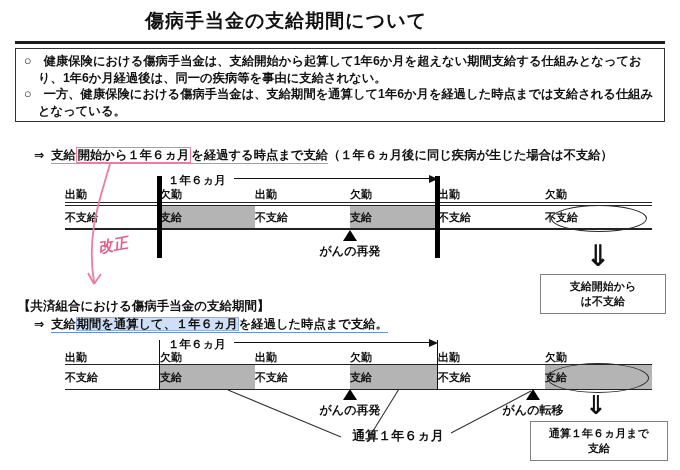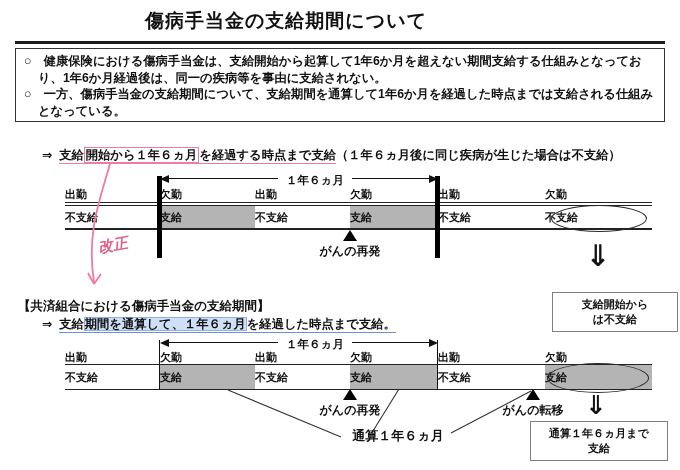--- a/index.html
+++ b/index.html
@@ -13,38 +13,38 @@
     font-size:19px;font-weight:bold;letter-spacing:1px;
   }
   .title-rule{position:absolute;left:15px;top:41px;width:650px;height:3px;background:#1c1c1c;}
   .intro-box{
     position:absolute;left:15px;top:48px;width:632px;height:64px;
     border:1.6px solid #333;padding:4px 8px;background:#fff;
     font-size:12.3px;font-weight:600;line-height:16.5px;
   }
   .intro-box p{margin:0;padding-left:14px;text-indent:-14px;}
   .sec-head{position:absolute;font-size:12.5px;font-weight:bold;}
-  .lead{position:absolute;font-size:12.3px;font-weight:600;white-space:nowrap;margin-left:8px;}
+  .lead{position:absolute;font-size:12.3px;font-weight:600;white-space:nowrap;}
   .pink-underline{border-bottom:1.6px solid #ee7ba0;padding-bottom:1px;}
   .pink-box{border:1.2px solid #ee7ba0;padding:0 1px;}
   .blue-underline{border-bottom:1.6px solid #6b8fd8;padding-bottom:1px;}
   .blue-hl{background:#cfe0f6;box-shadow:inset 0 0 0 1px #8fb0e4;padding:0 1px;}
   .kaisei{
     position:absolute;left:98px;top:236px;color:#e2608c;font-size:15px;
     font-weight:600;font-style:italic;transform:rotate(-10deg);
   }
   
   .ttable{position:absolute;left:65px;width:587px;}
   .span-arrow{position:absolute;left:95px;width:278px;top:0;height:14px;}
   .span-arrow .line{position:absolute;left:2px;right:2px;top:6px;border-top:1.4px solid #111;}
   .span-arrow .head-l{position:absolute;left:0;top:3px;width:0;height:0;
     border-top:4px solid transparent;border-bottom:4px solid transparent;border-right:9px solid #111;}
   .span-arrow .head-r{position:absolute;right:0;top:3px;width:0;height:0;
     border-top:4px solid transparent;border-bottom:4px solid transparent;border-left:9px solid #111;}
-  .span-arrow .lbl{position:absolute;left:16px;top:0;width:100%;text-align:center;line-height:14px;}
+  .span-arrow .lbl{position:absolute;left:0;top:0;width:100%;line-height:14px;}
   .span-arrow .lbl span{background:#fff;padding:0 8px;font-size:11.5px;font-weight:bold;}
   .att-row{display:flex;margin-top:14px;height:16px;line-height:16px;border-bottom:1.2px solid #222;}
   .pay-row{display:flex;margin-top:2px;height:22px;line-height:22px;border-top:1.2px solid #222;border-bottom:2px solid #222;}
   .att-row2{display:flex;margin-top:14px;height:14px;line-height:14px;border-bottom:1.4px solid #222;}
   .pay-row2{display:flex;height:24px;line-height:24px;border-bottom:1.6px solid #222;}
   .c{font-weight:bold;font-size:11px;flex:none;}
   .w1{width:95px}.w2{width:95px}.w3{width:95px}.w4{width:88px}.w5{width:107px}.w6{width:107px}
   .gray{background:#b4b4b4;}
   .vbar{position:absolute;width:5px;background:#000;}
   .vline{position:absolute;width:1.4px;background:#111;}
@@ -64,21 +64,21 @@
 </head>
 <body>
 
 <div class="page">
 
   <div class="title">傷病手当金の支給期間について</div>
   <div class="title-rule"></div>
 
   <div class="intro-box">
     <p>○　健康保険における傷病手当金は、支給開始から起算して1年6か月を超えない期間支給する仕組みとなっており、1年6か月経過後は、同一の疾病等を事由に支給されない。</p>
-    <p>○　一方、傷病手当金の支給期間について、支給期間を通算して1年6か月を経過した時点までは支給される仕組みとなっている。</p>
+    <p>○　一方、健康保険における傷病手当金は、支給期間を通算して1年6か月を経過した時点までは支給される仕組みとなっている。</p>
   </div>
 
   <div class="lead" style="left:34px;top:147px;">
     <span>⇒</span>
     <span>&nbsp;</span><span class="pink-underline"><span>支給</span><span class="pink-box">開始から１年６ヵ月</span><span>を経過する時点まで支給</span></span><span>（１年６ヵ月後に同じ疾病が生じた場合は不支給）</span>
   </div>
 
   <div class="ttable" style="top:172px;">
     <div class="span-arrow">
       <div class="line"></div>
@@ -103,21 +103,21 @@
       <div class="c w6">不支給</div>
     </div>
     <div class="vbar" style="left:92px;top:4px;height:82px;"></div>
     <div class="vbar" style="left:370px;top:4px;height:82px;"></div>
     <div class="oval" style="left:486px;top:33px;width:94px;height:25px;"></div>
     <div class="tri" style="left:278px;top:58px;"></div>
     <div class="ev-label" style="left:245px;top:71px;width:80px;">がんの再発</div>
   </div>
 
   <div class="dbl-arrow" style="left:568px;top:238px;width:60px;font-size:30px;">⇓</div>
-  <div class="info-box" style="left:540px;top:292px;width:120px;margin-left:12px;">
+  <div class="info-box" style="left:540px;top:274px;width:120px;">
     <div>支給開始から</div>
     <div>は不支給</div>
   </div>
 
   <div class="kaisei">改正</div>
 
   <div class="sec-head" style="left:18px;top:298px;">【共済組合における傷病手当金の支給期間】</div>
   <div class="lead" style="left:34px;top:316px;">
     <span>⇒</span>
     <span>&nbsp;</span><span class="blue-underline"><span>支給</span><span class="blue-hl">期間を通算して、１年６ヵ月</span><span>を経過した時点まで支給。</span></span>

